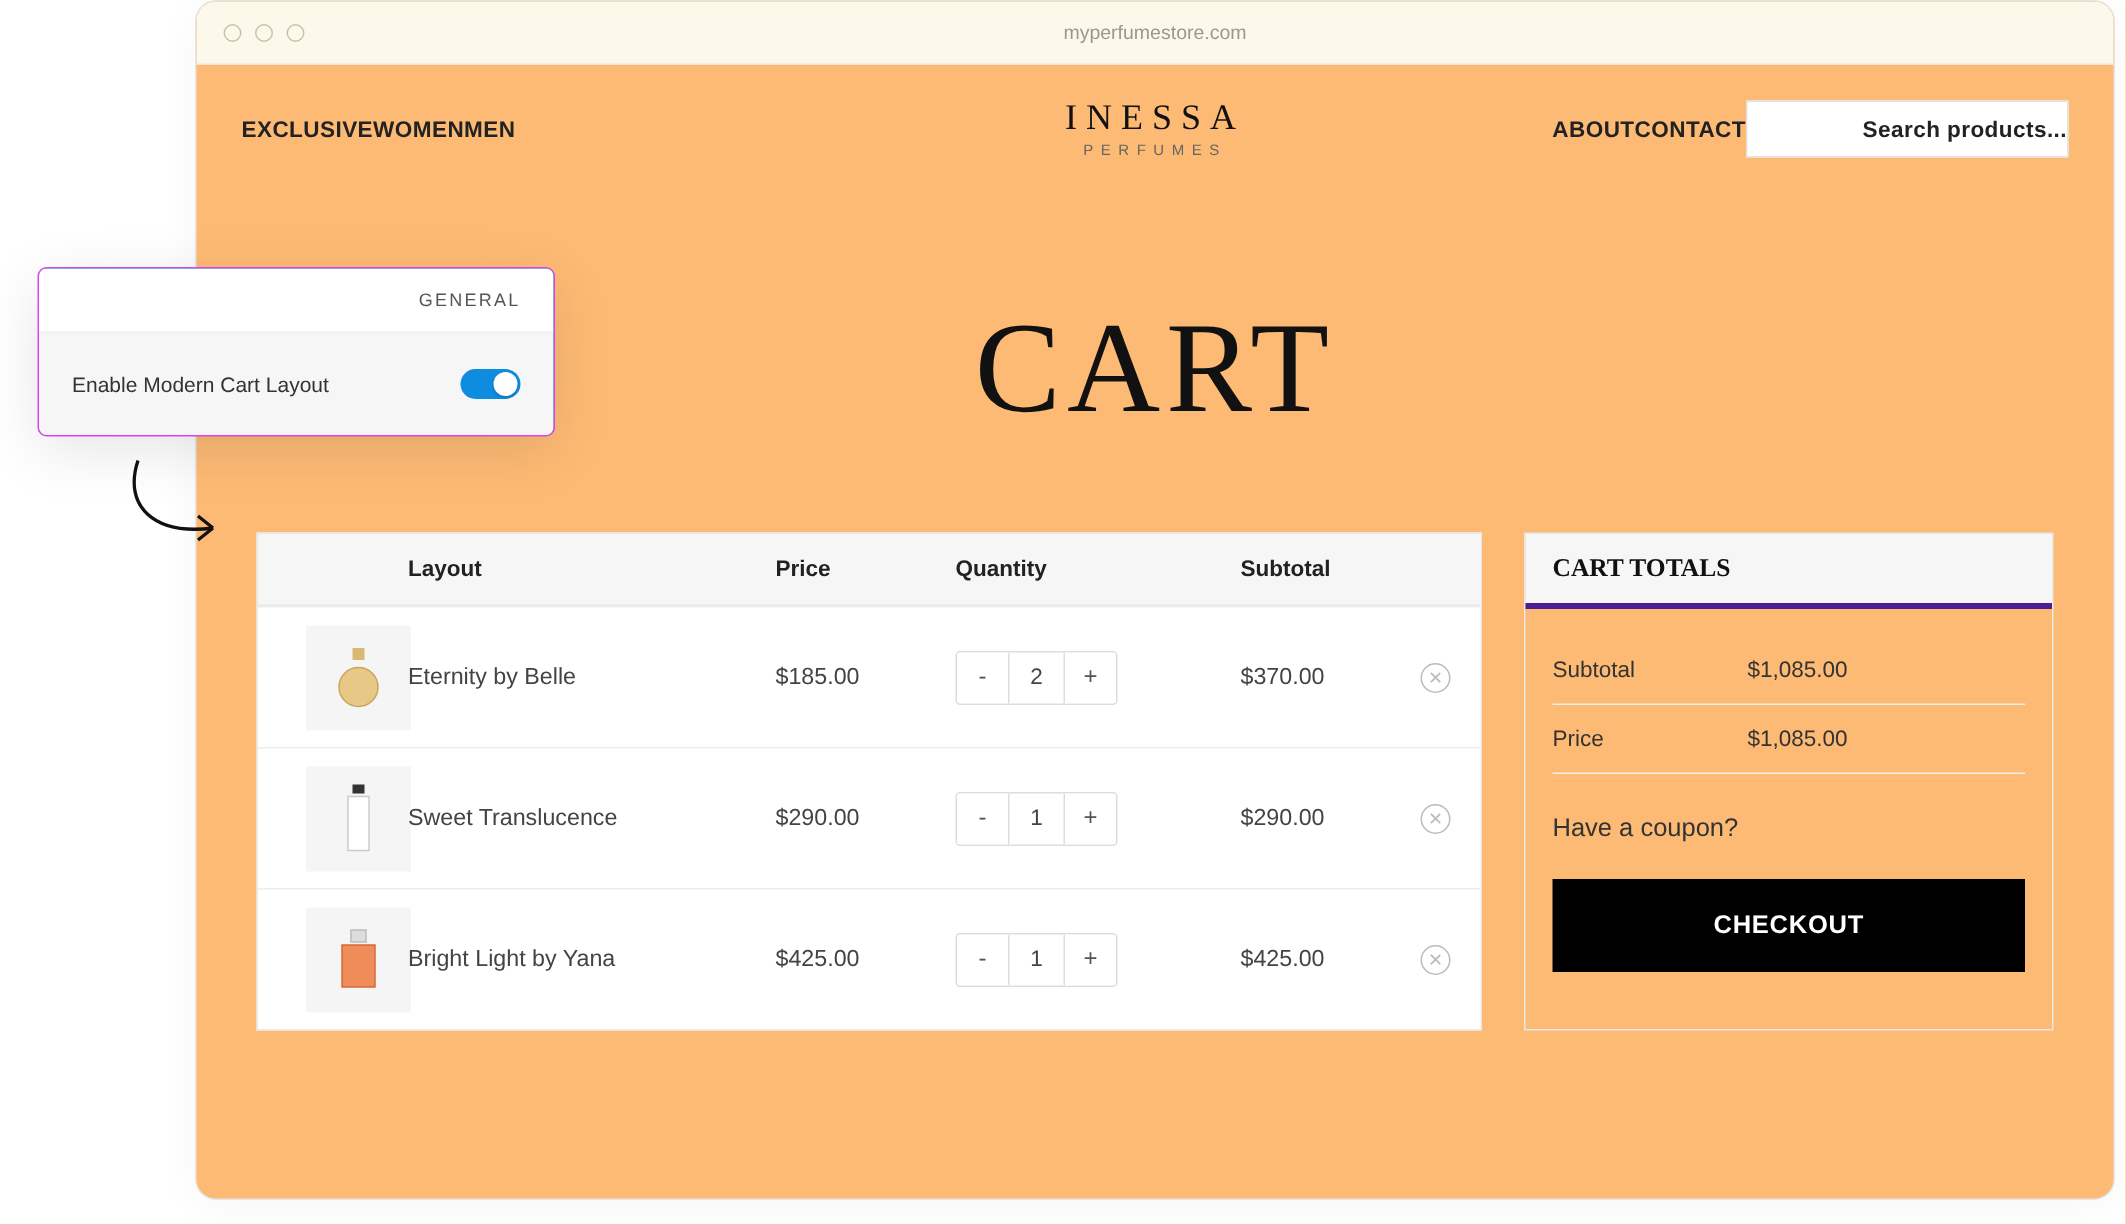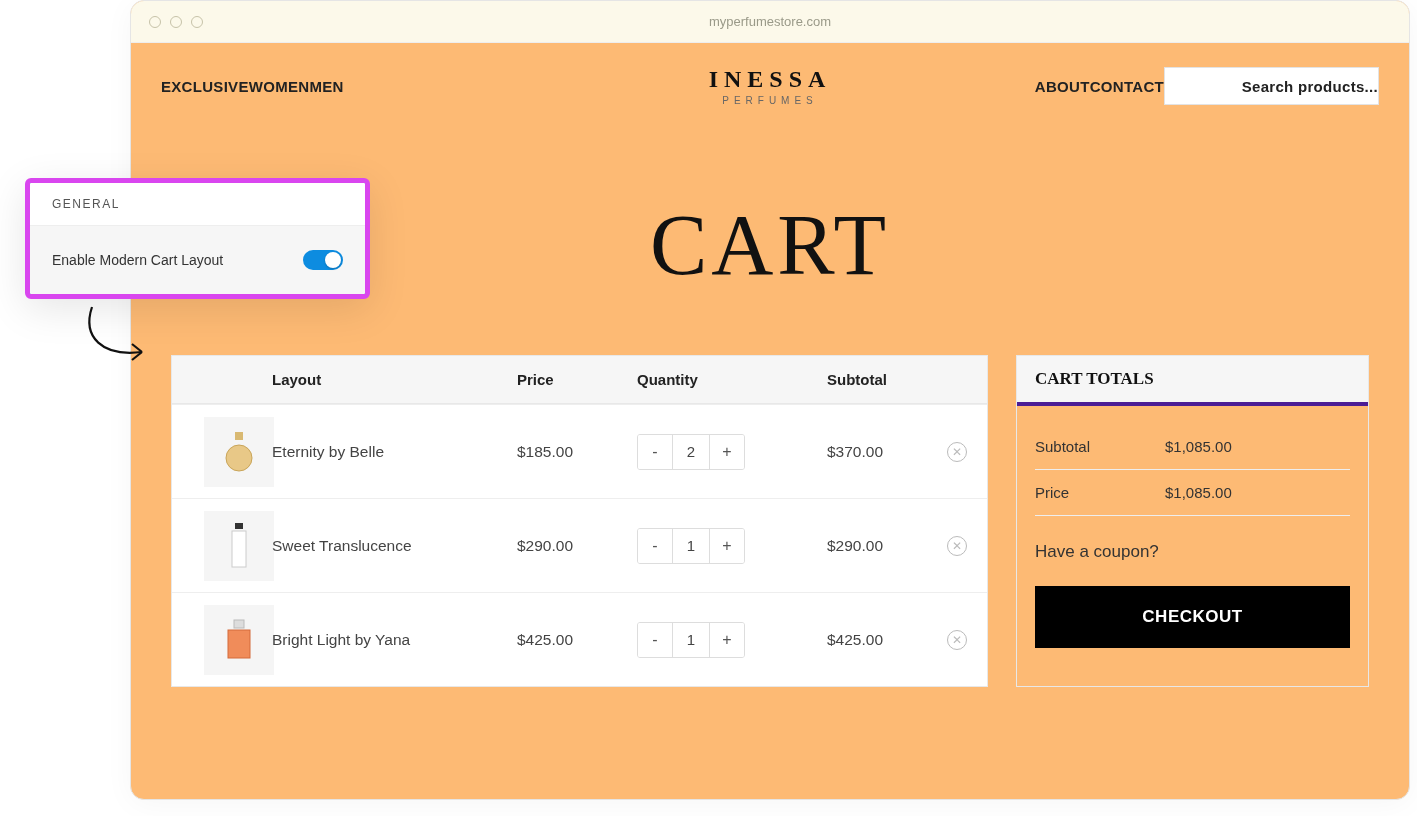--- a/index.html
+++ b/index.html
@@ -67,21 +67,21 @@
     .logo {
       position: absolute;
       left: 50%;
       transform: translateX(-50%);
       text-align: center;
     }
     .logo .brand {
       font-family: "Didot","Georgia","Times New Roman",serif;
       font-size: 24px;
       letter-spacing: 6px;
-      font-weight: 700;
+      font-weight: 400;
     }
     .logo .sub {
       font-size: 10px;
       letter-spacing: 5px;
       color: #666;
       margin-top: 2px;
     }
     .search {
       border: 1px solid #e3e3e3;
       height: 38px;
@@ -230,25 +230,26 @@
       cursor: pointer;
     }
 
     
     .settings-card {
       position: absolute;
       left: 25px;
       top: 178px;
       width: 345px;
       background: #14b8a6;
-      border: 5px solid #d946ef;
+      border: 1px solid #d946ef;
       border-radius: 6px;
       box-shadow: 0 10px 40px rgba(0,0,0,0.1);
       z-index: 50;
       overflow: hidden;
+      text-align: right;
     }
     .settings-head {
       padding: 14px 22px;
       font-size: 12px;
       letter-spacing: 1.5px;
       color: #555;
       font-weight: 500;
       border-bottom: 1px solid #eee;
       background: #fff;
     }

